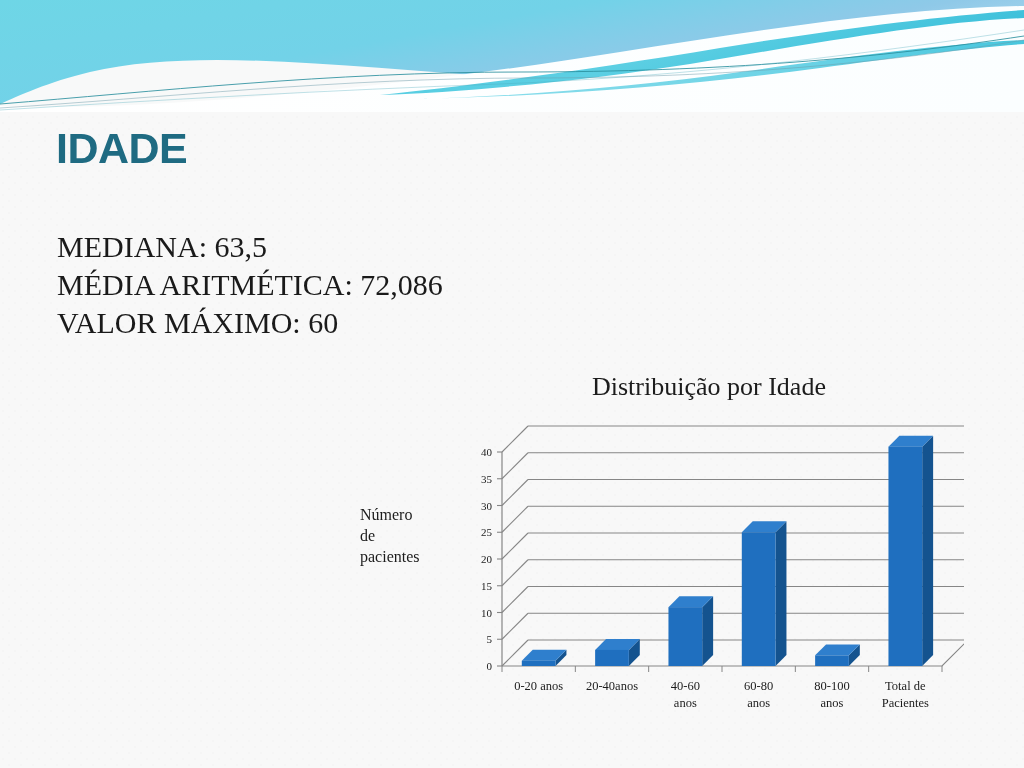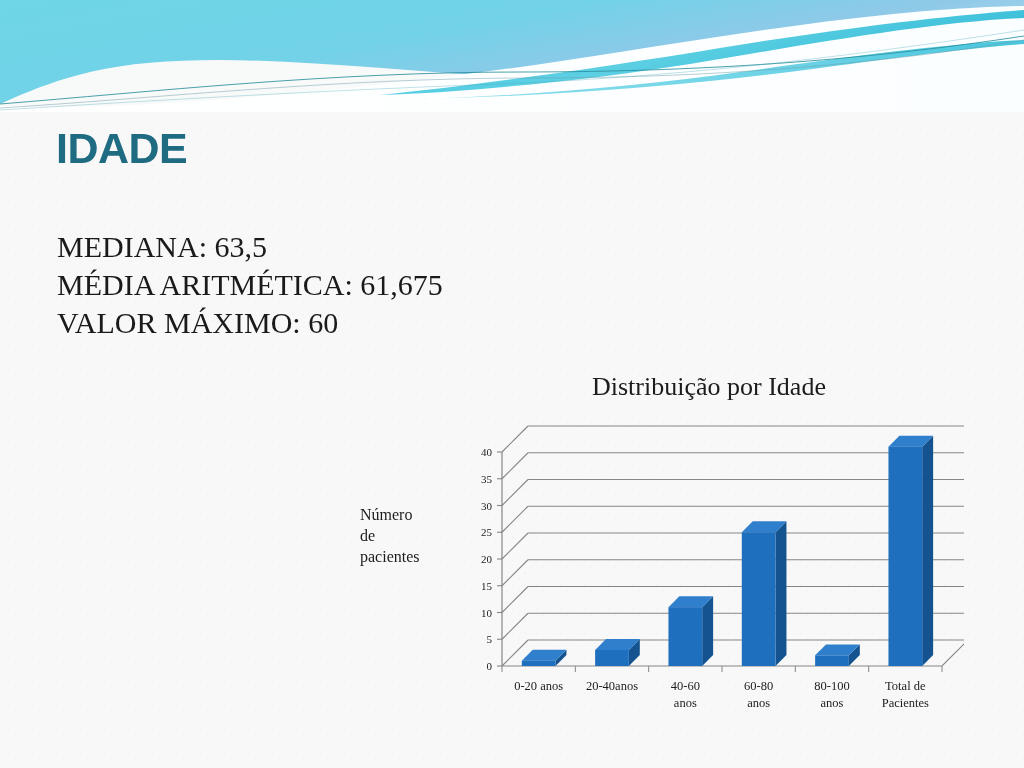--- a/index.html
+++ b/index.html
@@ -154,21 +154,21 @@
       <path d="M0,104 C150,92 330,72 520,72 C720,72 880,58 1024,36" fill="none" stroke="#2a8f9e" stroke-width="1" opacity="0.85"></path>
       <path d="M0,108 C160,98 340,78 530,78 C730,78 890,62 1024,40" fill="none" stroke="#6b9aa8" stroke-width="0.8" opacity="0.6"></path>
       <path d="M1024,30 C880,52 700,76 500,84 C330,90 160,100 0,110" fill="none" stroke="#4aa9bb" stroke-width="0.7" opacity="0.5"></path>
     </svg>
   </div>
 
   <div class="slide-title">IDADE</div>
 
   <div class="stats">
     <div class="stats-line">MEDIANA:  63,5</div>
-    <div class="stats-line">MÉDIA ARITMÉTICA:  61,675</div>
+    <div class="stats-line">MÉDIA ARITMÉTICA:  72,086</div>
     <div class="stats-line">VALOR MÁXIMO:  60</div>
   </div>
 
   <div class="chart">
 
     <div class="chart-title">Distribuição por Idade</div>
 
     <div class="axis-title">
       <div>Número</div>
       <div>de</div>

